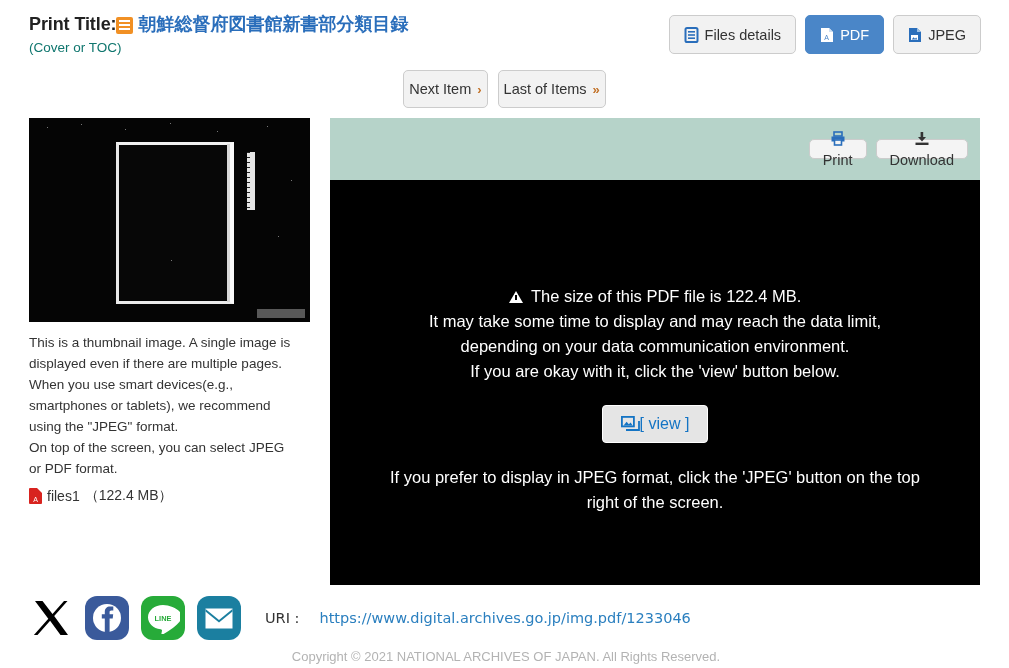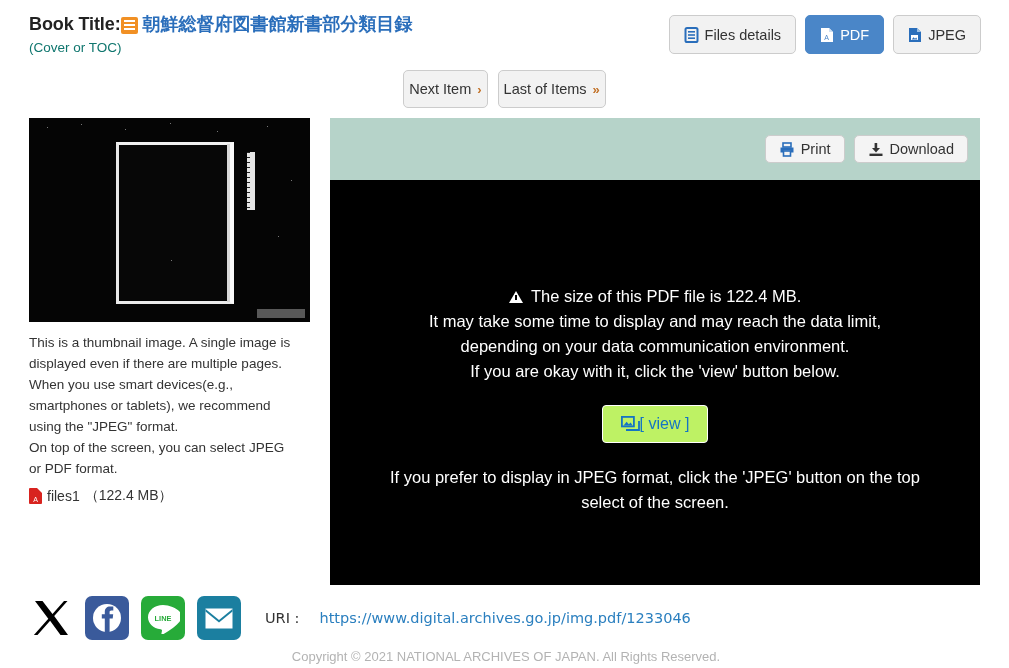--- a/index.html
+++ b/index.html
@@ -129,56 +129,56 @@
     font-family: "Liberation Sans", sans-serif;
   }
 
   
   .viewer { position: absolute; left: 330px; top: 118px; width: 650px; }
   .viewer-bar {
     height: 62px; background: #b6d3c9;
     display: flex; align-items: center; justify-content: flex-end;
     padding-right: 12px; gap: 9px;
   }
-  .viewer-bar .btn { height: 28px; padding: 0 13px; background: #f4f4f4; }
+  .viewer-bar .btn { height: 20px; padding: 0 13px; background: #f4f4f4; flex-direction: column; }
   .viewer-body {
     height: 405px; background: #000000;
     color: #ffffff; text-align: center;
     display: flex; flex-direction: column; align-items: center;
     justify-content: flex-start;
     padding-top: 104px;
   }
   .msg { font-size: 16.5px; line-height: 25px; }
   .warn-tri {
     display: inline-block; width: 0; height: 0;
     border-left: 7px solid transparent; border-right: 7px solid transparent;
     border-bottom: 12px solid #ffffff;
     position: relative; top: 1px; margin-right: 4px;
   }
   .warn-tri::after {
     content: ""; position: absolute; left: -1px; top: 4px;
     width: 2px; height: 5px; background: #000000;
   }
   .view-btn {
     margin-top: 21px; height: 38px; padding: 0 18px;
-    background: #bef264; border: 1px solid #ffffff; border-radius: 4px;
+    background: #e5e5e5; border: 1px solid #ffffff; border-radius: 4px;
     color: #1474c4; font-size: 16px;
     display: inline-flex; align-items: center; gap: 0;
     cursor: pointer;
   }
   .msg2 { margin-top: 22px; font-size: 16.5px; line-height: 25px; }
 
   
   .footer-row {
     position: absolute; left: 29px; top: 590px; width: 952px; height: 56px;
     display: flex; align-items: center;
   }
   .social { display: flex; align-items: center; gap: 12px; }
   .sq {
-    width: 44px; height: 44px; border-radius: 7px;
+    width: 44px; height: 44px; border-radius: 12px;
     display: flex; align-items: center; justify-content: center;
     flex: none; cursor: pointer;
   }
   .sq.x { background: #ffffff; border-radius: 0; }
   .sq.fb { background: #3a5a9b; }
   .sq.line { background: #27ab39; }
   .sq.mail { background: #1b7fa0; }
 
   .uri-block {
     margin-left: 24px; display: flex; align-items: baseline; gap: 20px;
@@ -199,21 +199,21 @@
   svg { display: block; }
 </style>
 </head>
 <body>
 
 <div class="page">
 
   <div class="header">
     <div class="title-block">
       <div class="title-row">
-        <span class="book-title-label">Book Title:</span>
+        <span class="book-title-label">Print Title:</span>
         <span class="list-icon">
           <i></i>
             <i></i>
             <i></i>
         </span>
         <span class="title-jp">朝鮮総督府図書館新書部分類目録</span>
       </div>
       <div class="title-sub">(Cover or TOC)</div>
     </div>
 
@@ -335,21 +335,21 @@
             <rect x="0.9" y="0.9" width="12" height="9.5" fill="none" stroke="#1474c4" stroke-width="1.8"></rect>
             <path d="M5 14 h13 v-9" fill="none" stroke="#1474c4" stroke-width="1.8"></path>
             <path d="M2.6 9.4 l3-3.6 2.2 2.4 1.8-1.8 2 3z" fill="#1474c4"></path>
           </svg>
         </span>
         <span>[ view ]</span>
       </div>
 
       <div class="msg2">
         <div>If you prefer to display in JPEG format, click the 'JPEG' button on the top</div>
-        <div>select of the screen.</div>
+        <div>right of the screen.</div>
       </div>
     </div>
   </div>
 
   <div class="footer-row">
     <div class="social">
       <div class="sq x">
         <span>
           <svg width="42" height="42" viewBox="0 0 42 42">
             <path d="M5 4 h7.5 l10 13 11.5-13 h3.5 l-13.3 15 13.8 19 h-7.5 l-10.4-14.3 -12.6 14.3 h-3.6 l14.4-16.3z" fill="#000000"></path>

